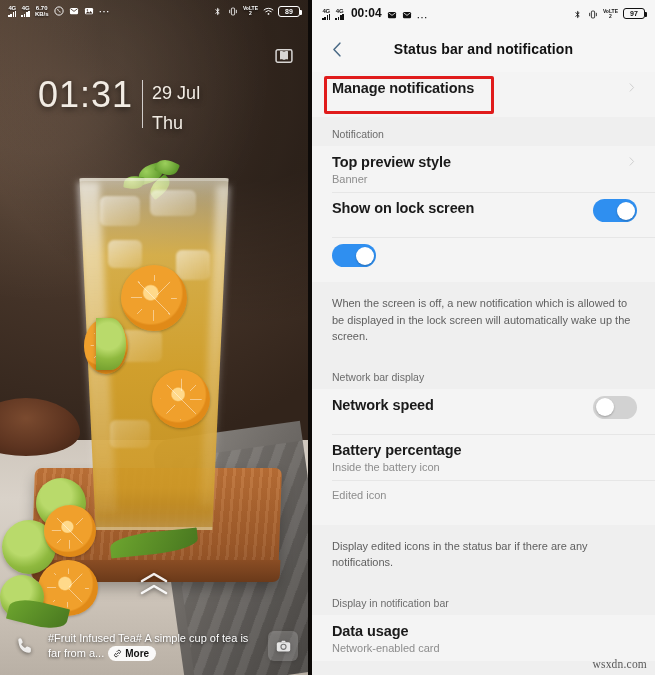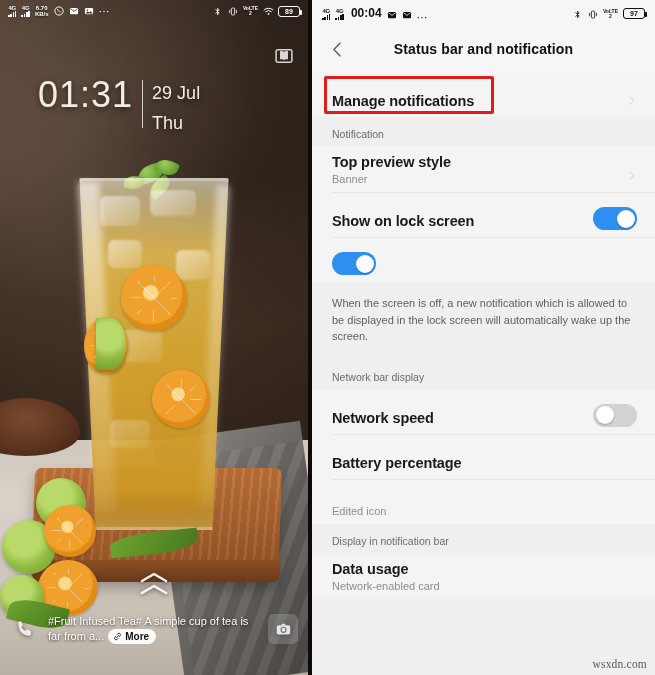--- a/index.html
+++ b/index.html
@@ -152,21 +152,21 @@
   .clock-time{ font-size:36px; font-weight:300; letter-spacing:1px; line-height:.95; }
   .clock-sep{ width:1px; background:rgba(255,255,255,.75); height:48px; margin:2px 9px 0 9px; }
   .clock-date{ display:flex; flex-direction:column; gap:9px; padding-top:5px; }
   .clock-date span{ font-size:18px; font-weight:400; }
 
   .chev-up{ position:absolute; left:0; right:0; top:572px; display:flex; flex-direction:column;
             align-items:center; gap:1px; z-index:6; }
   .chev-up svg{ display:block; filter:drop-shadow(0 1px 2px rgba(0,0,0,.5)); }
 
   .lock-bottom{
-    position:absolute; left:0; right:0; bottom:17px; height:58px; z-index:6;
+    position:absolute; left:0; right:0; bottom:0; height:58px; z-index:6;
     display:flex; align-items:center; padding:0 10px; gap:8px;
   }
   .lb-icon{ width:30px; height:30px; flex:0 0 30px; display:flex; align-items:center; justify-content:center;
             opacity:.92; filter:drop-shadow(0 1px 2px rgba(0,0,0,.6)); }
   .lb-cam{ width:30px;height:30px;border-radius:6px;background:rgba(255,255,255,.22);
            display:flex;align-items:center;justify-content:center; }
   .caption{
     flex:1; color:#fff; font-size:11px; line-height:1.35;
     text-shadow:0 1px 3px rgba(0,0,0,.75);
   }
@@ -202,21 +202,21 @@
   .topbar-title{ flex:1; text-align:center; font-size:14px; font-weight:700; color:#111;
                  margin-right:26px; letter-spacing:.1px; }
 
   .scroll{ flex:1; overflow:hidden; background:#efefef; }
 
   .group{ background:#f4f4f4; }
   .sec-head{
     background:#efefef; color:#6c6c6c; font-size:10.5px; padding:11px 20px 6px 20px;
   }
   .row{
-    background:#f4f4f4; display:flex; align-items:flex-end; min-height:45px;
+    background:#f4f4f4; display:flex; align-items:flex-start; min-height:45px;
     padding:7px 18px 7px 20px; gap:8px; position:relative; cursor:pointer;
   }
   .row + .row::before{
     content:""; position:absolute; left:20px; right:0; top:0; height:1px; background:#e6e6e6;
   }
   .row-text{ flex:1; min-width:0; }
   .row-title{ font-size:14.5px; font-weight:700; color:#1a1a1a; line-height:1.25; letter-spacing:-.1px; }
   .row-sub{ font-size:11px; color:#8d8d8d; margin-top:2px; }
   .chev{ flex:0 0 10px; opacity:.45; }
 
@@ -537,28 +537,30 @@
           <div class="row-text">
             <div class="row-title">Network speed</div>
           </div>
           <span class="toggle off">
               <span class="knob"></span>
             </span>
         </div>
         <div class="row">
           <div class="row-text">
             <div class="row-title">Battery percentage</div>
+            <div class="row-sub">Inside the battery icon</div>
           </div>
         </div>
         <div class="row">
           <div class="row-text">
             <div class="row-sub">Edited icon</div>
           </div>
         </div>
       </div>
+      <div class="desc">Display edited icons in the status bar if there are any notifications.</div>
 
       <div class="sec-head">Display in notification bar</div>
       <div class="group">
         <div class="row">
           <div class="row-text">
             <div class="row-title">Data usage</div>
             <div class="row-sub">Network-enabled card</div>
           </div>
         </div>
       </div>

